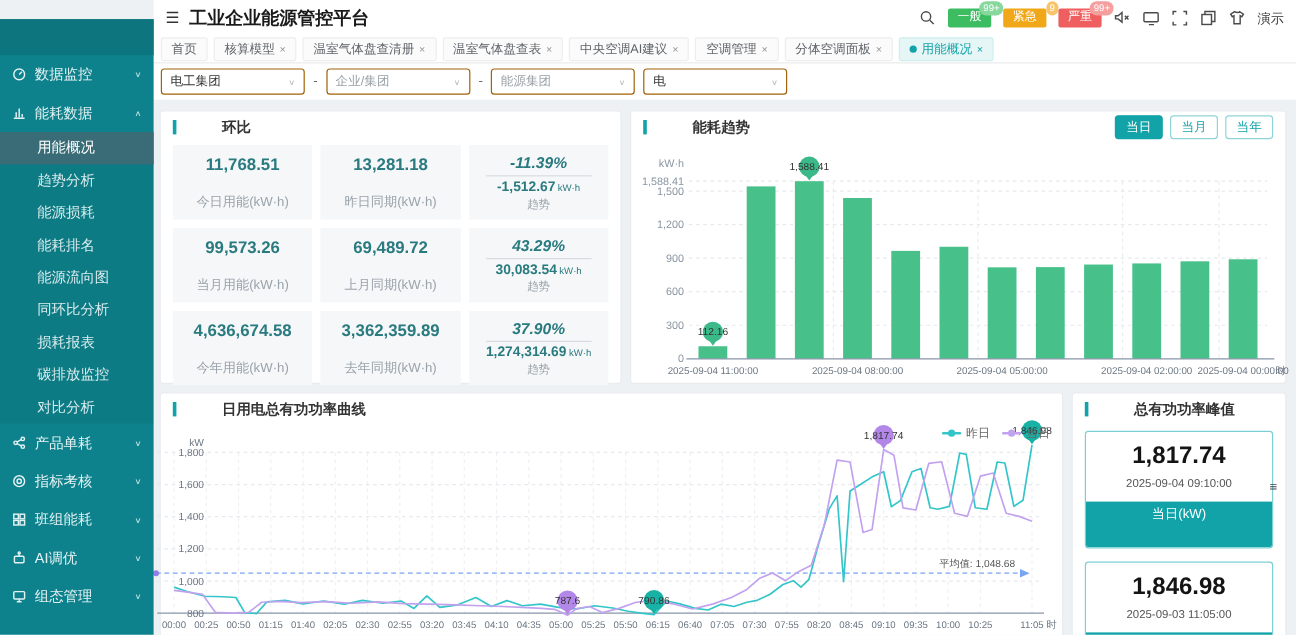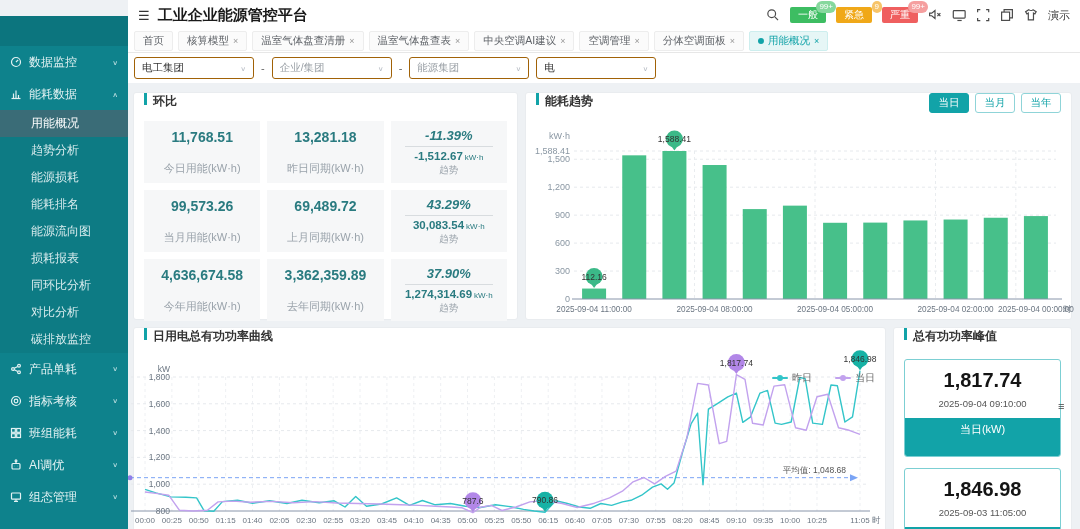--- a/index.html
+++ b/index.html
@@ -38,40 +38,40 @@
   .select{width:104px;height:20px;border:1px solid #a16207;border-radius:3px;display:flex;align-items:center;justify-content:space-between;padding:0 7px;font-size:10.5px;color:#333;background:#fff;cursor:pointer;}
   .select.muted{color:#9aa0a6;}
   .select .arr{color:#b9bec6;font-size:8px;transform:scaleY(.8);}
   .sep{color:#666;font-size:11px;}
   
   .panel{position:absolute;background:#fff;border-radius:3px;border:1px solid #e9ecef;box-sizing:border-box;}
   .p-huanbi{left:133px;top:92px;width:385px;height:228px;}
   .p-trend{left:525px;top:92px;width:547px;height:228px;}
   .p-curve{left:133px;top:327px;width:753px;height:210px;}
   .p-peak{left:893px;top:327px;width:179px;height:210px;}
-  .ptitle{display:flex;height:26px;padding:0 10px;font-size:12px;font-weight:bold;color:#333;}
+  .ptitle{display:flex;align-items:center;height:26px;padding:0 10px;font-size:12px;font-weight:bold;color:#333;gap:32px;}
   .tmark{width:3px;height:12px;background:#12a3a8;margin-right:6px;flex:none;}
   
   .hb-grid{display:grid;grid-template-columns:1fr 1fr 1fr;gap:7px;padding:2px 10px 10px;}
   .hb-card{background:#f6f7f8;height:62px;display:flex;flex-direction:column;align-items:center;justify-content:center;text-align:center;}
   .hb-val{font-size:14px;font-weight:bold;color:#2a7b80;}
   .hb-lab{font-size:11px;color:#9aa3ab;margin-top:16px;}
   .hb-pct{font-size:13px;font-weight:bold;color:#2a7b80;font-style:italic;}
   .hb-line{width:76%;height:1px;background:#d8dcdf;margin:3px auto;}
   .hb-tv{font-size:11.5px;font-weight:bold;color:#2a7b80;}
   .hb-tu{font-size:8px;font-weight:normal;margin-left:2px;}
   .hb-tl{font-size:9.5px;color:#9aa3ab;margin-top:2px;}
   
   .tbtns{margin-left:auto;display:flex;gap:6px;}
   .tbtn{min-width:24px;height:18px;border:1px solid #8fd4d8;color:#12a3a8;background:#fff;border-radius:3px;font-size:10.5px;font-weight:normal;display:flex;align-items:center;justify-content:center;padding:0 7px;cursor:pointer;}
   .tbtn.active{background:#12a3a8;color:#fff;border-color:#12a3a8;}
   
   #trend-chart{position:absolute;left:6px;top:30px;width:535px;height:196px;overflow:visible;}
   #curve-chart{position:absolute;left:2px;top:36px;width:750px;height:172px;overflow:visible;}
-  .legend{position:absolute;right:10px;top:43px;display:flex;gap:23px;z-index:3;align-items:flex-end;}
+  .legend{position:absolute;right:10px;top:26px;display:flex;gap:10px;z-index:3;align-items:flex-end;}
   .lg-item{display:flex;align-items:center;gap:4px;font-size:10px;color:#666;cursor:pointer;}
   .lg-line{width:16px;height:2px;border-radius:1px;position:relative;}
   .lg-line i{position:absolute;left:5px;top:-2px;width:6px;height:6px;border-radius:50%;background:inherit;}
   
   .pk-card{margin:5px 10px 11px;border:1px solid #7ccfd3;border-radius:3px;overflow:hidden;text-align:center;background:#fff;}
   .pk-val{font-size:20px;font-weight:bold;color:#141414;padding-top:9px;}
   .pk-time{font-size:9.5px;color:#555;margin:6px 0 9px;}
   .pk-foot{background:#12a3a8;color:#fff;font-size:11px;height:38px;line-height:22px;cursor:pointer;}
   .side-handle{position:absolute;left:1058px;top:404px;font-size:11px;color:#444;letter-spacing:0;line-height:.5;z-index:7;cursor:grab;}
   svg text{font-family:"Liberation Sans","DejaVu Sans",sans-serif;}
@@ -105,24 +105,24 @@
           </span>
           <span class="slab">能耗数据</span>
           <span class="chev">∧</span>
         </div>
         <div class="side-children">
           <div class="side-child active">用能概况</div>
           <div class="side-child">趋势分析</div>
           <div class="side-child">能源损耗</div>
           <div class="side-child">能耗排名</div>
           <div class="side-child">能源流向图</div>
+          <div class="side-child">同环比分析</div>
           <div class="side-child">损耗报表</div>
-          <div class="side-child">同环比分析</div>
+          <div class="side-child">碳排放监控</div>
           <div class="side-child">对比分析</div>
-          <div class="side-child">碳排放监控</div>
         </div>
         <div class="side-item">
           <span class="sicon">
             <svg viewBox="0 0 12 12">
               <circle cx="3" cy="6" r="1.4"></circle>
               <circle cx="9" cy="2.8" r="1.4"></circle>
               <circle cx="9" cy="9.2" r="1.4"></circle>
               <path d="M4.3 5.3l3.4-1.9M4.3 6.7l3.4 1.9"></path>
             </svg>
           </span>

